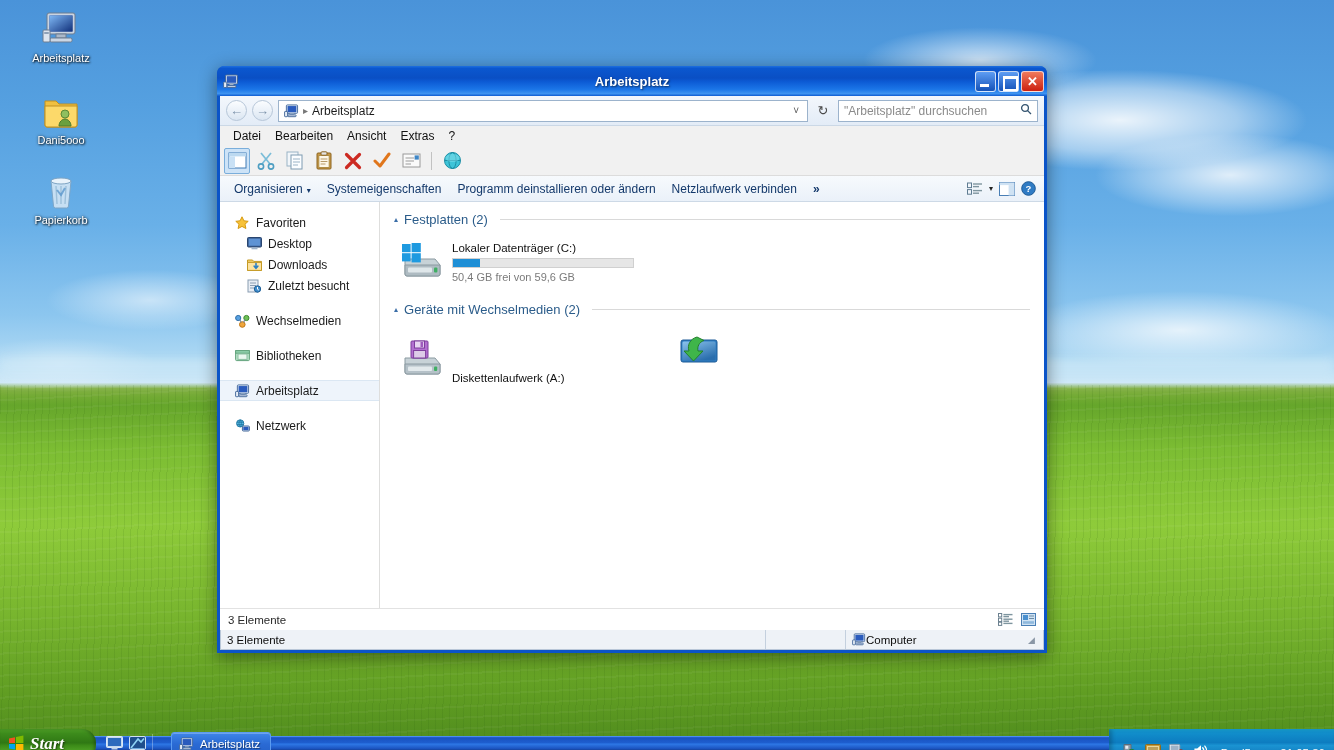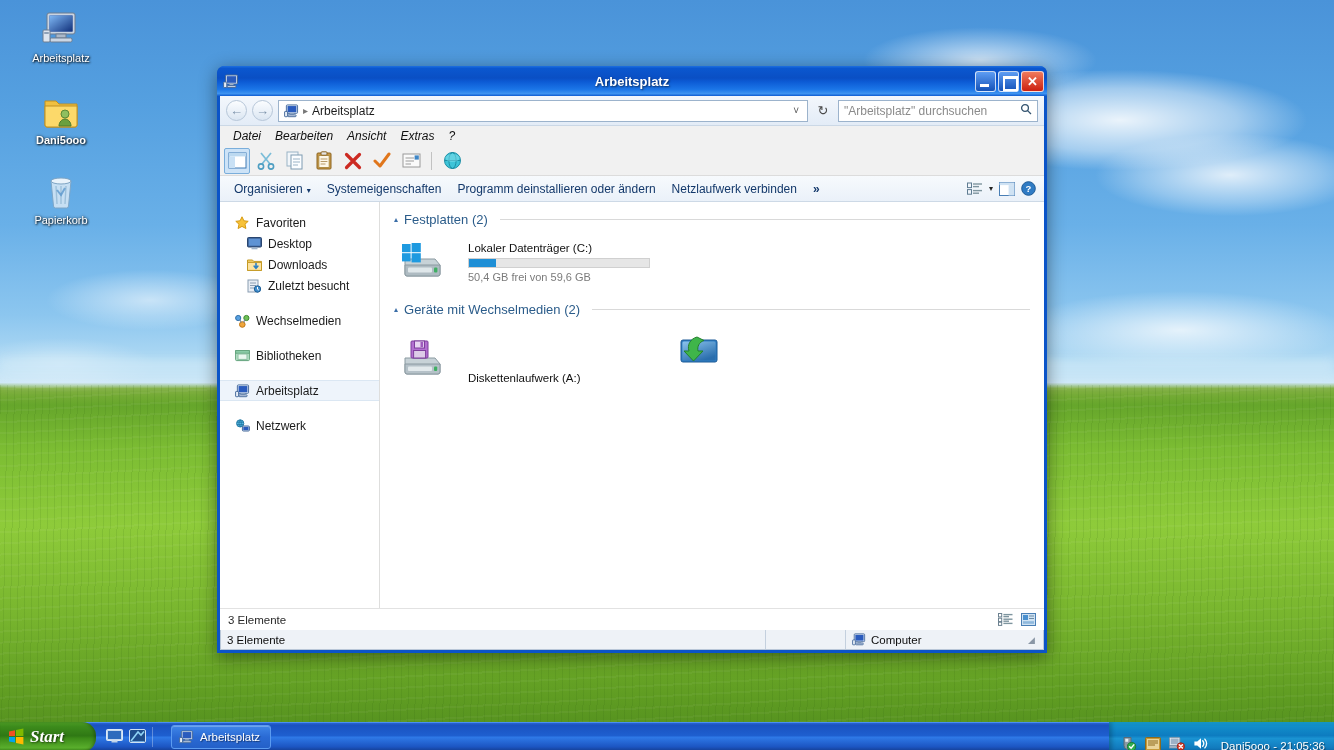--- a/index.html
+++ b/index.html
@@ -117,21 +117,21 @@
     width: 200px; height: 22px; background: #fff; border: 1px solid #9cb3cc;
     display: flex; align-items: center; padding: 0 5px; font-size: 12px; color: #8b8b8b;
   }
   #search-icon { margin-left: auto; color: #33536f; font-size: 12px; }
 
   
   #menubar {
     height: 20px; flex: 0 0 20px; display: flex; align-items: center;
     gap: 0; padding: 0 6px; background: #f1f1f1; font-size: 12px; color: #111;
   }
-  #menubar .mi { padding: 1px 7px; font-style: italic; }
+  #menubar .mi { padding: 1px 7px; }
 
   
   #icontool {
     height: 30px; flex: 0 0 30px; display: flex; align-items: center;
     padding: 0 4px; gap: 3px; background: #f1f1f1;
     border-bottom: 1px solid #dcdcdc;
   }
   .tbi { width: 26px; height: 26px; display:flex; align-items:center; justify-content:center; }
   .tbi.sel { background: #cde3f7; border: 1px solid #7aaedb; border-radius: 2px; }
   .tb-sep { width:1px; height:18px; background:#c2c2c2; margin: 0 4px; }
@@ -160,21 +160,21 @@
   .nav-gap { height: 14px; }
   .nav-ico { width: 16px; height: 16px; flex: 0 0 16px; display:flex; align-items:center; justify-content:center; }
 
   #content { flex: 1; overflow: hidden; padding: 10px 14px 0 14px; background: #fff; }
   .grp-head { display: flex; align-items: center; gap: 6px; margin-bottom: 8px; }
   .grp-tri { font-size: 8px; color: #3c6fa8; }
   .grp-title { font-size: 13px; color: #2b5c8a; white-space: nowrap; }
   .grp-rule { flex: 1; height: 1px; background: #d9d9d9; margin-left: 6px; }
 
   .tiles { display: flex; flex-wrap: wrap; margin-bottom: 14px; }
-  .tile { width: 278px; display: flex; gap: 24px; padding: 4px 4px; align-items: flex-start; }
+  .tile { width: 278px; display: flex; gap: 8px; padding: 4px 4px; align-items: flex-start; }
   .tile .t-ico { width: 46px; height: 42px; flex: 0 0 46px; display:flex; align-items:center; justify-content:center; }
   .tile .t-txt { padding-top: 2px; min-width: 0; }
   .t-name { font-size: 11.5px; color: #111; line-height: 14px; white-space: nowrap; }
   .t-sub  { font-size: 11px; color: #7b7b7b; line-height: 14px; white-space: nowrap; }
   .bar-out { width: 182px; height: 10px; background: #e6e6e6; border: 1px solid #d0d0d0; margin: 3px 0 2px 0; }
   .bar-in  { height: 100%; background: #1e8fd6; }
   .tile.vcenter { align-items: center; }
   .tile.vcenter .t-txt { padding-top: 0; margin-top: 42px; }
 
   
@@ -185,26 +185,26 @@
   }
   #details-right { margin-left: auto; display:flex; align-items:center; gap: 8px; }
   #statusbar {
     height: 20px; flex: 0 0 20px; margin: 0 3px 3px 3px;
     display: flex; align-items: center; font-size: 11.5px; color: #0d0d0d;
     background: #eef2f7; border: 1px solid #b9c7d8; border-top: none;
   }
   .sb-cell { height: 100%; display:flex; align-items:center; padding: 0 6px; }
   .sb-1 { flex: 0 0 545px; border-right: 1px solid #c4d0de; }
   .sb-2 { flex: 0 0 80px; border-right: 1px solid #c4d0de; }
-  .sb-3 { flex: 1; gap: 5px; }
+  .sb-3 { flex: 1; }
   .sb-grip { margin-left: auto; color:#8a97a6; font-size:9px; padding-right:2px; }
 
   
   #taskbar {
-    position: absolute; left: 0; right: 0; bottom: 0; height: 28px;
+    position: absolute; left: 0; right: 0; bottom: 0; height: 14px;
     background: linear-gradient(to bottom, #2a64d2 0%, #1a52c0 8%, #1e5fd0 48%, #2f7ae8 52%, #1c55c2 88%, #16439e 100%);
     border-top: 1px solid #4a8ef0;
     display: flex; align-items: center;
   }
   #startbtn {
     height: 30px; width: 96px; position: relative;
     background: linear-gradient(to bottom, #4fa027 0%, #3d8c1c 14%, #2f7814 46%, #3b8a18 54%, #59ae2c 86%, #2e7412 100%);
     border-radius: 0 14px 14px 0;
     display: flex; align-items: center; gap: 5px; padding-left: 7px;
     box-shadow: inset -2px 0 3px rgba(0,0,0,.25);
@@ -253,21 +253,21 @@
           </defs>
         <rect x="15" y="24" width="10" height="4" fill="#aab8c9" stroke="#6c7d91"></rect>
         <rect x="9" y="28" width="22" height="4" rx="1.5" fill="#cbd6e4" stroke="#6c7d91"></rect>
         <rect x="2" y="20" width="7" height="12" rx="1" fill="#dde5ef" stroke="#6c7d91"></rect>
         <rect x="3.2" y="22" width="4.6" height="2" fill="#8fa2b8"></rect>
       </svg>
     </div>
     <span class="lbl">Arbeitsplatz</span>
   </div>
 
-  <div class="desk-icon" style="left:18px; top:88px;font-weight:bold;">
+  <div class="desk-icon" style="left:18px; top:88px;">
     <div class="glyph">
       <svg width="40" height="36" viewBox="0 0 40 36">
         <path d="M4 7h11l3 3h18v21a2 2 0 0 1-2 2H6a2 2 0 0 1-2-2z" fill="#f0c040" stroke="#c09020"></path>
         <path d="M4 12h32v19a2 2 0 0 1-2 2H6a2 2 0 0 1-2-2z" fill="#fcd96a" stroke="#c09020"></path>
         <circle cx="24" cy="20" r="4" fill="#8fbf5f" stroke="#5d8a35"></circle>
         <path d="M18 32c0-4 3-7 6-7s6 3 6 7z" fill="#6aa03f" stroke="#4e7a2c"></path>
       </svg>
     </div>
     <span class="lbl">Dani5ooo</span>
   </div>

